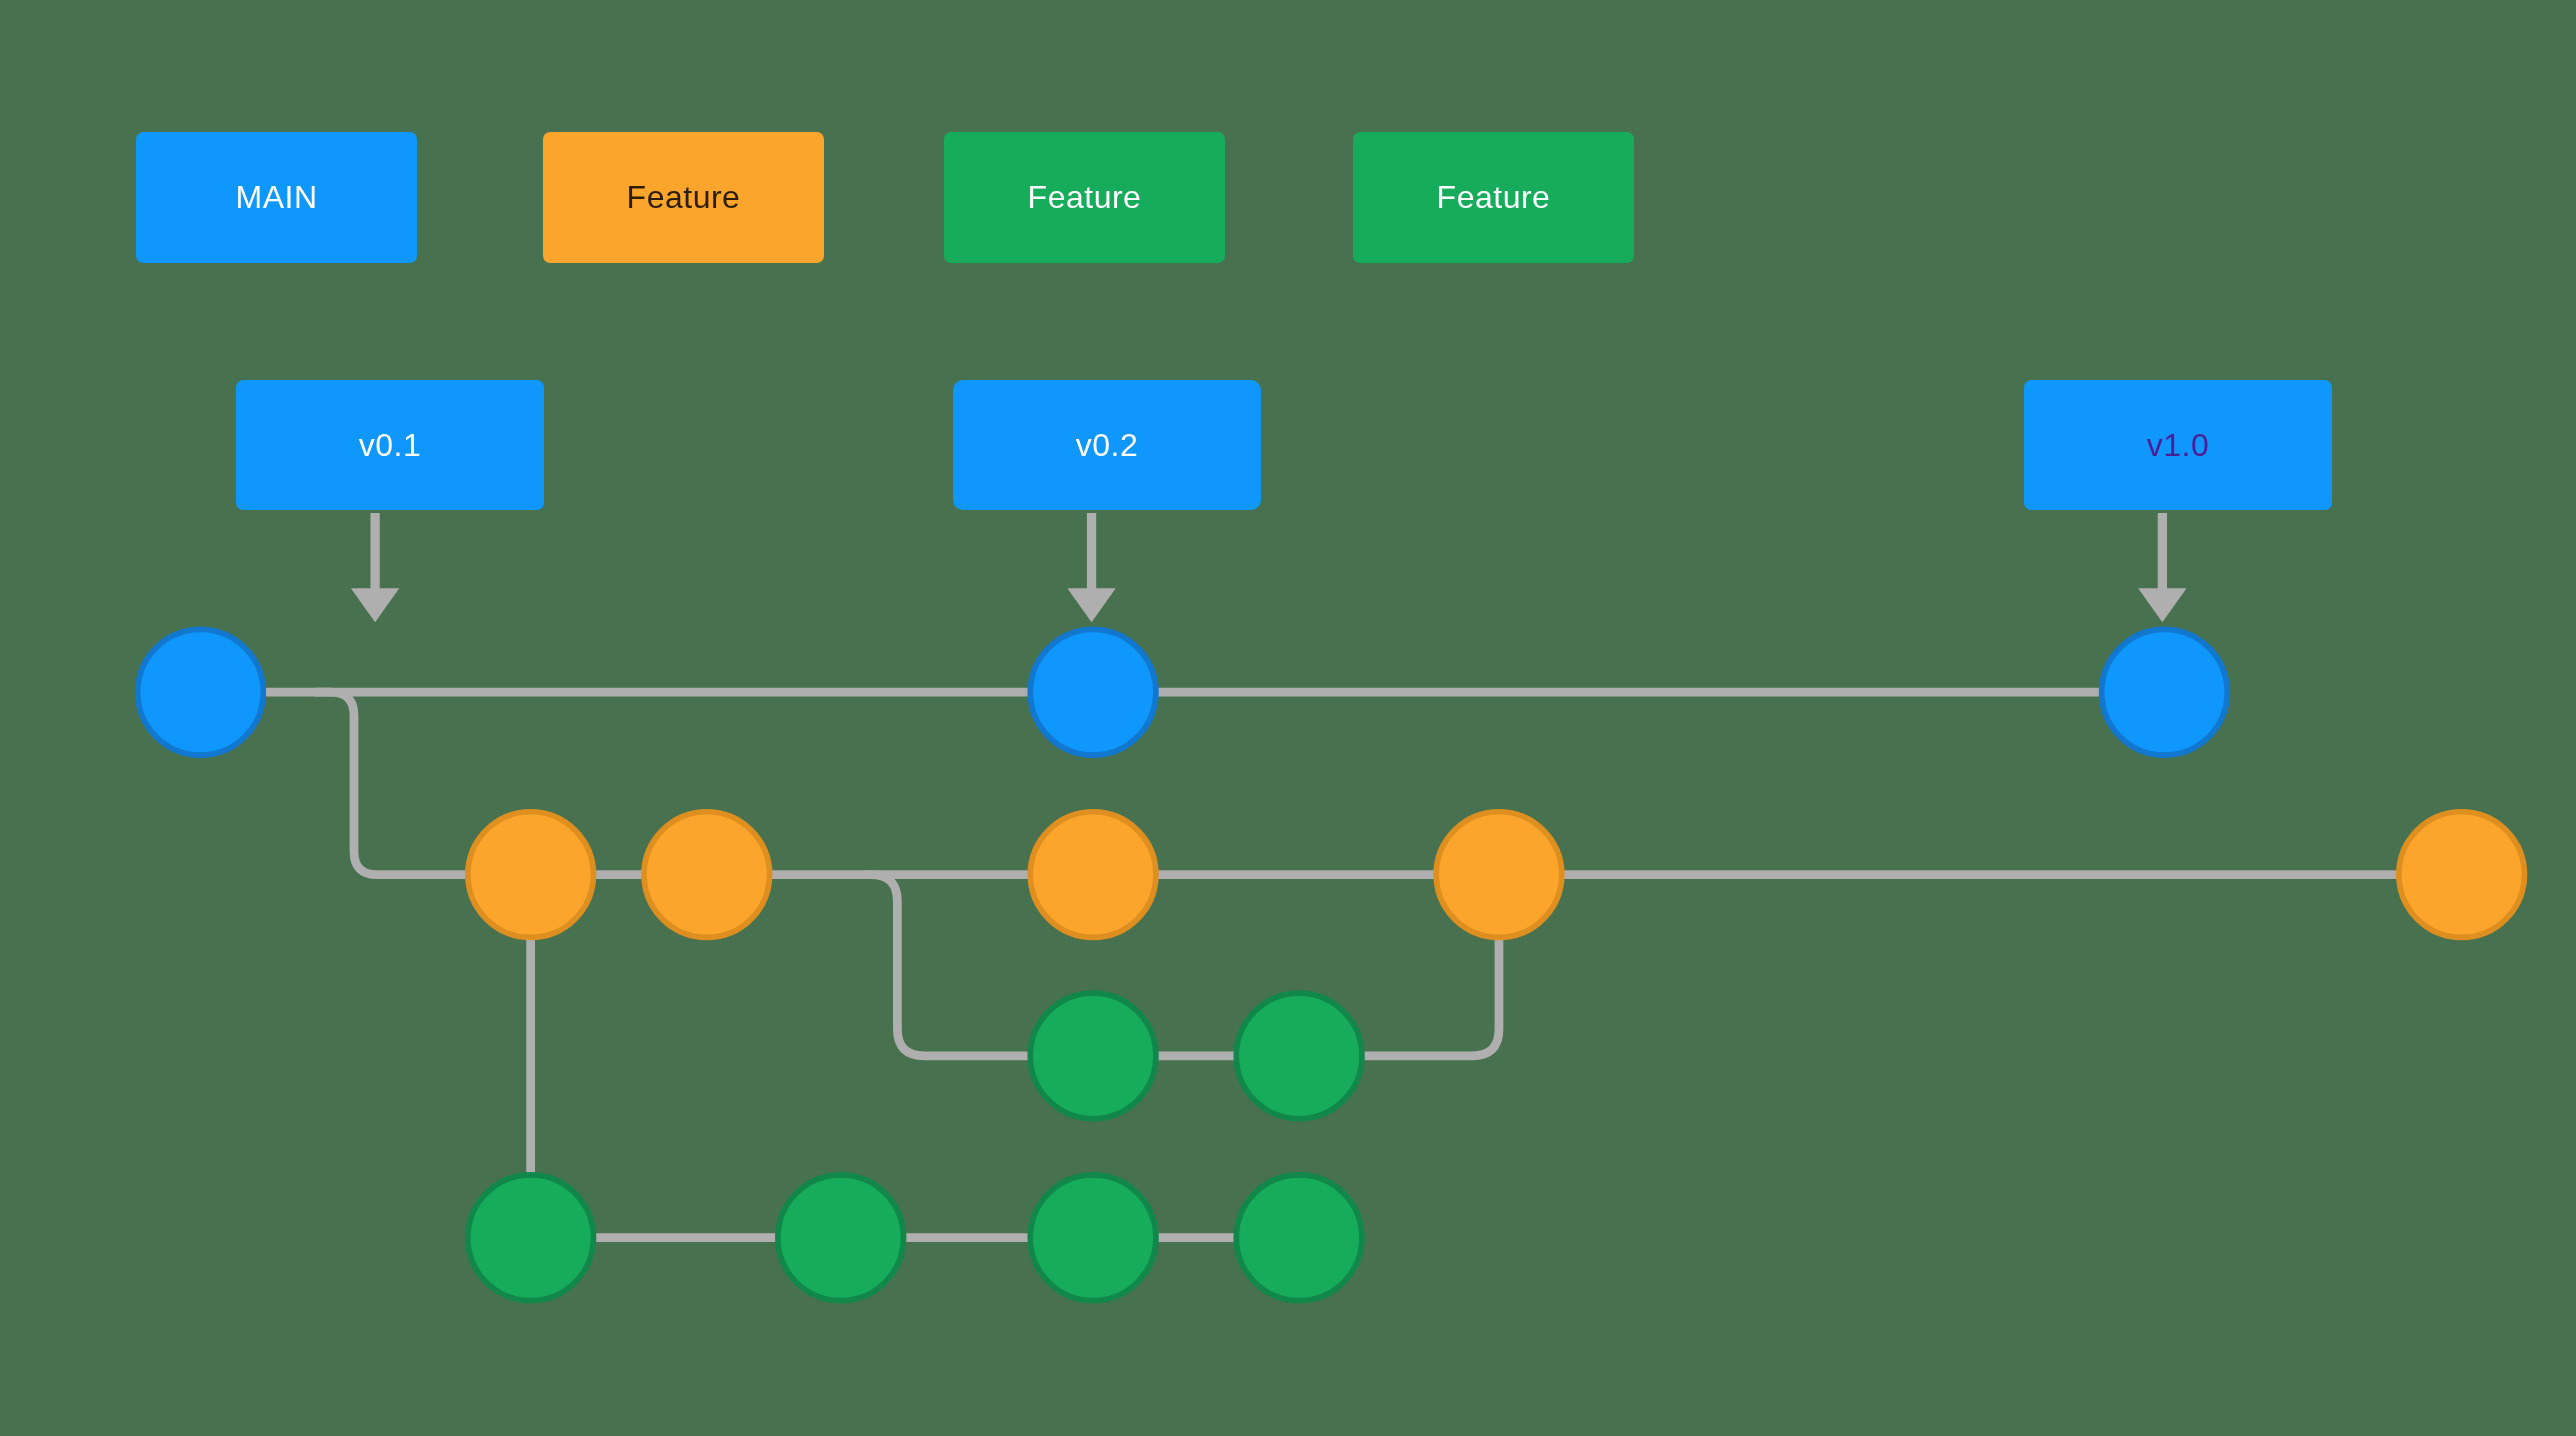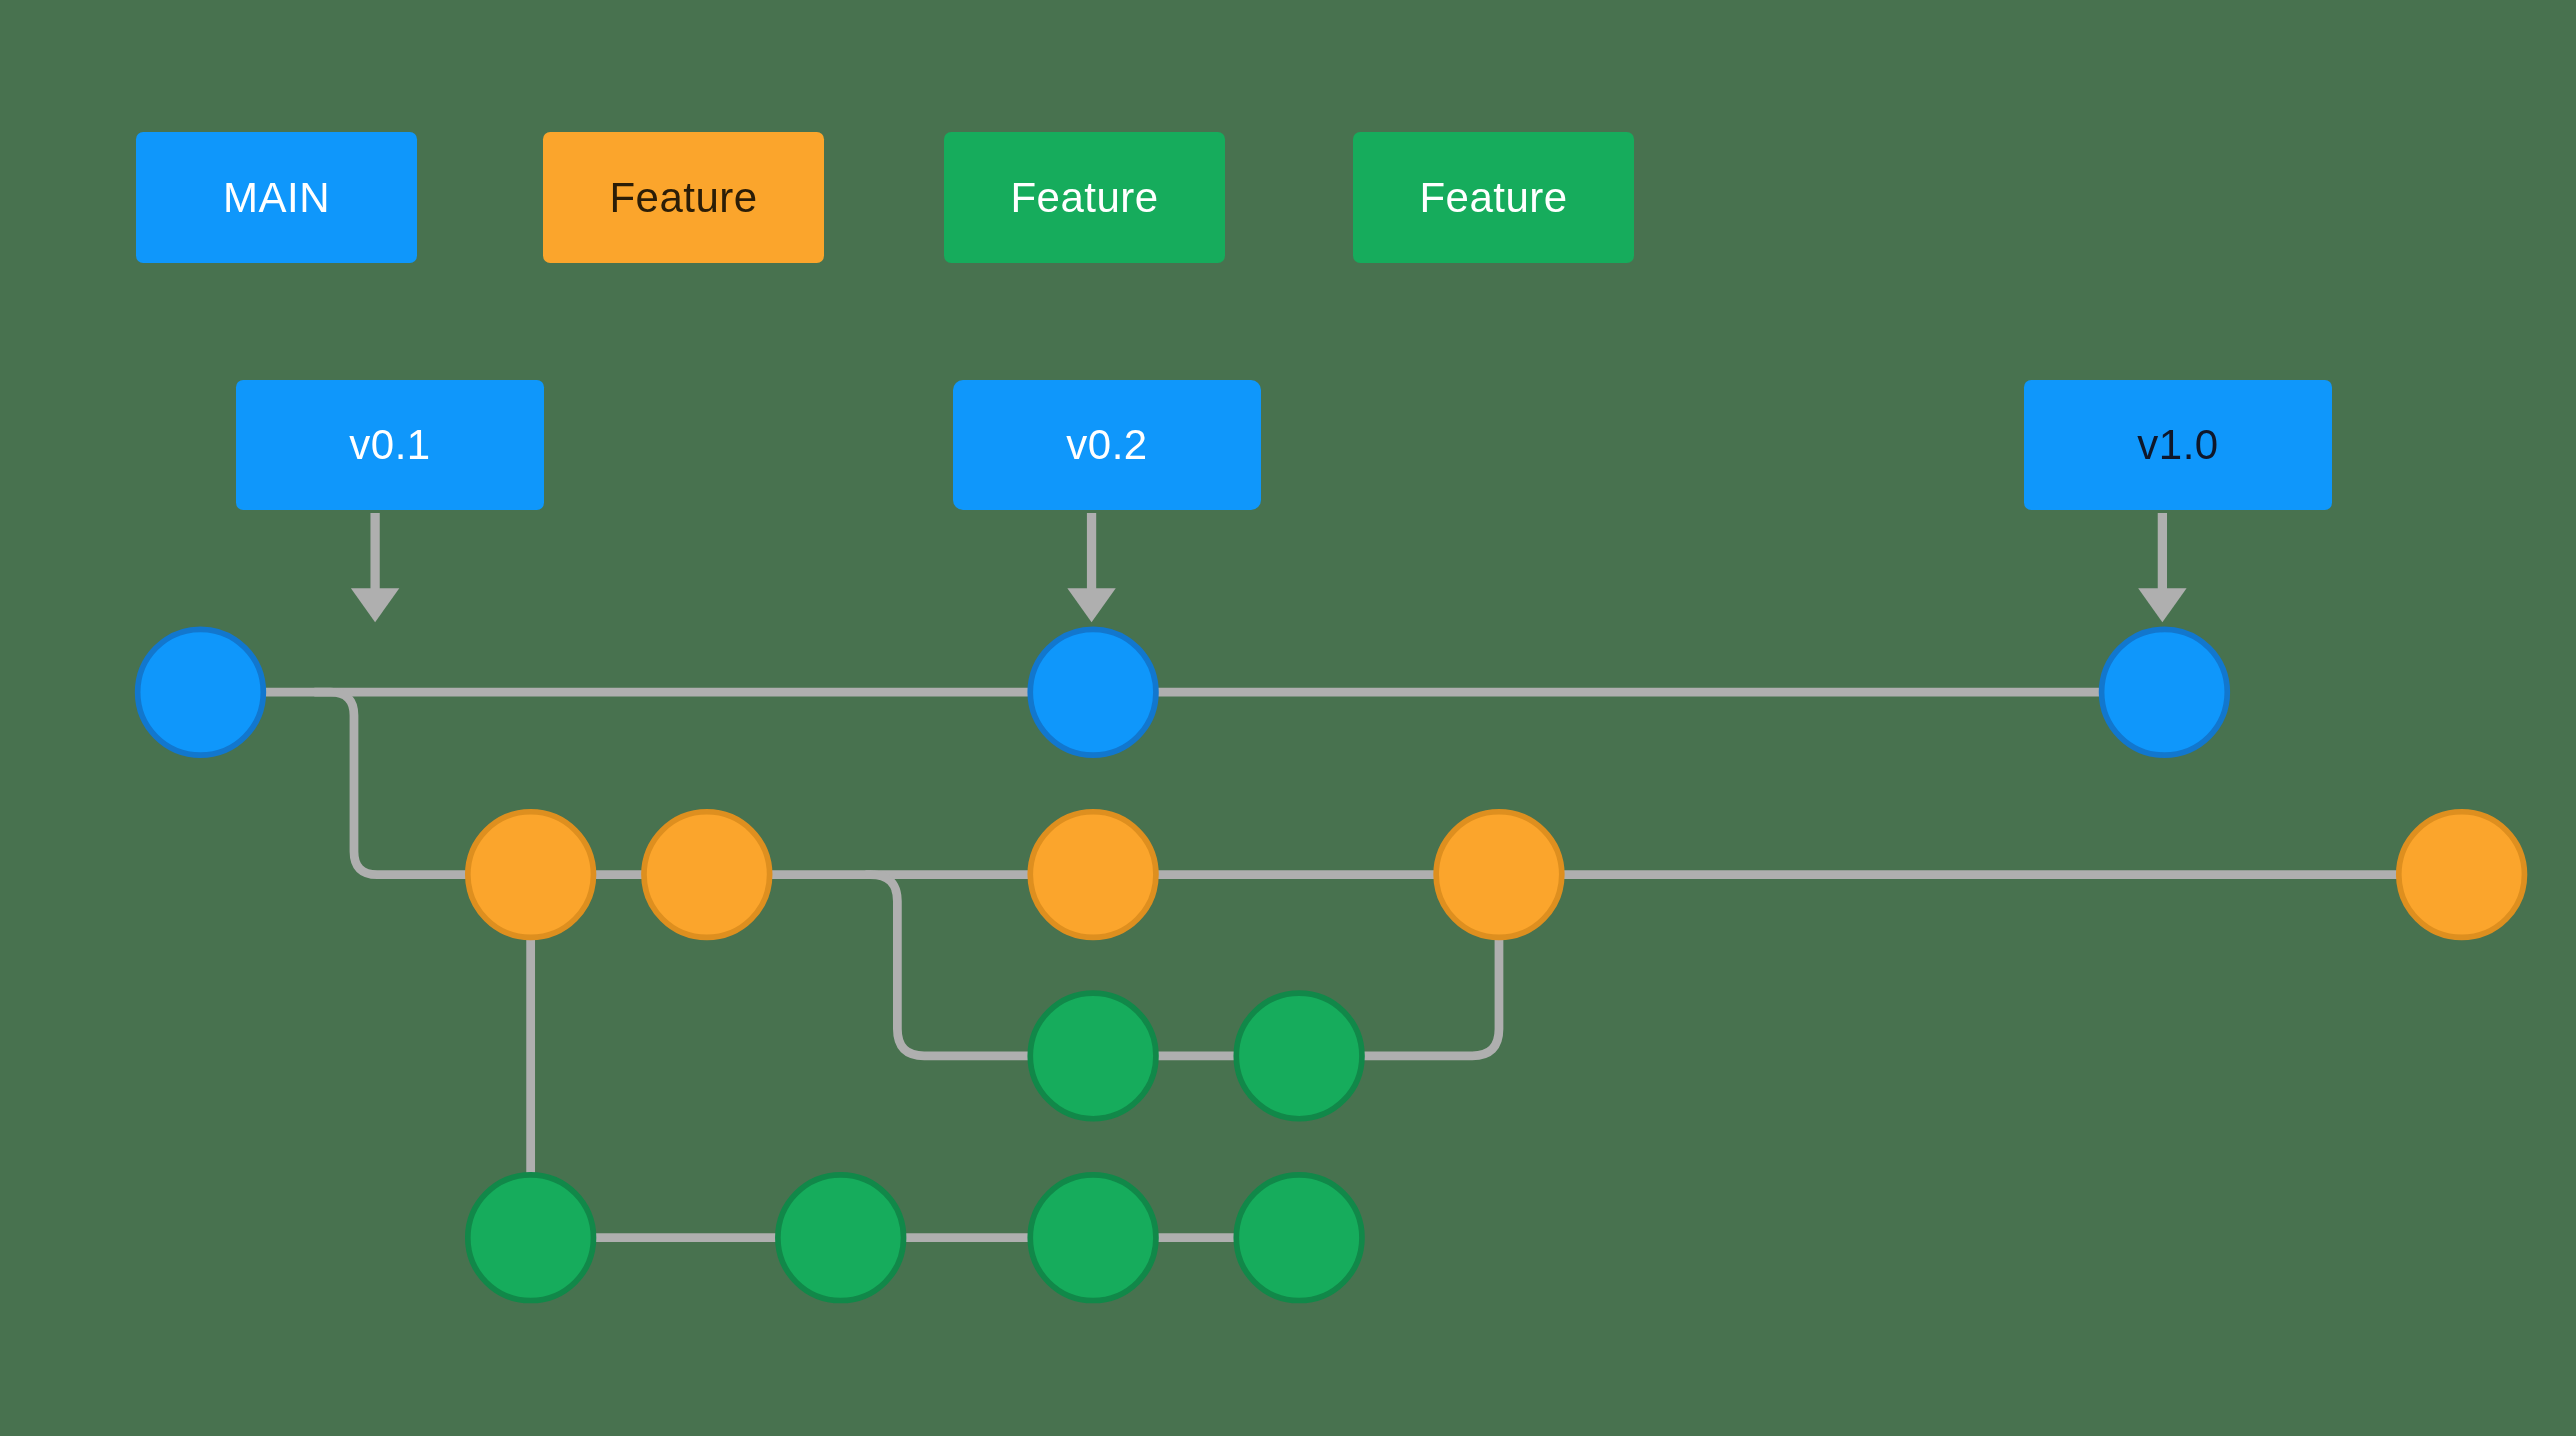--- a/index.html
+++ b/index.html
@@ -23,21 +23,21 @@
     position: absolute;
     left: 0;
     top: 0;
   }
   .legend-box, .tag-box {
     position: absolute;
     border-radius: 7.2px;
     display: flex;
     align-items: center;
     justify-content: center;
-    font-size: 42px;
+    font-size: 32px;
     letter-spacing: 0.5px;
     box-sizing: border-box;
   }
   .legend-box {
     width: 281px;
     height: 131px;
     top: 132px;
   }
   .tag-box {
     width: 308px;
@@ -96,18 +96,18 @@
   <div class="legend-box legend-feature2" style="background: rgb(22, 172, 92); color: rgb(255, 255, 255);">
     <span>Feature</span>
   </div>
 
   <div class="tag-box tag-v01" style="background: rgb(15, 151, 251); color: rgb(255, 255, 255);">
     <span>v0.1</span>
   </div>
   <div class="tag-box tag-v02" style="background: rgb(15, 151, 251); color: rgb(255, 255, 255); border-radius: 10px;">
     <span>v0.2</span>
   </div>
-  <div class="tag-box tag-v10" style="background: rgb(15, 151, 251); color: #0f172a;">
+  <div class="tag-box tag-v10" style="background: rgb(15, 151, 251); color: #4c1d95;">
     <span>v1.0</span>
   </div>
 
 </div>
 
 
 </body></html>

